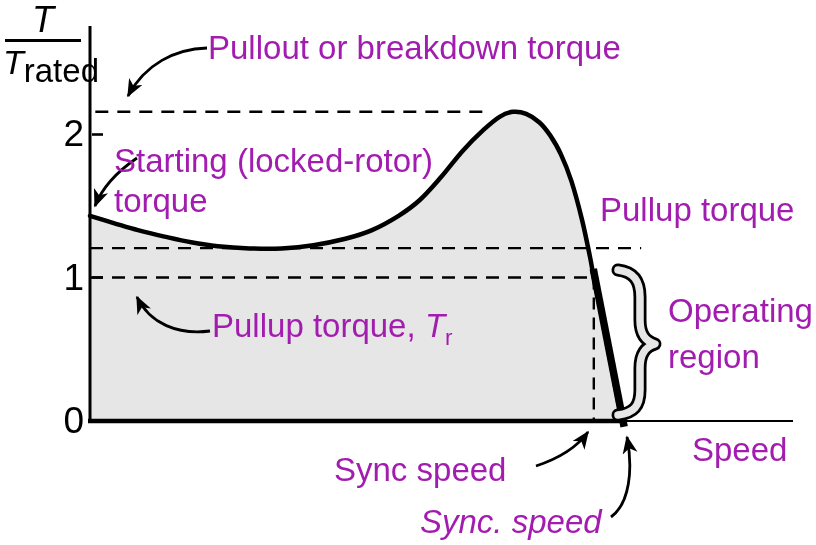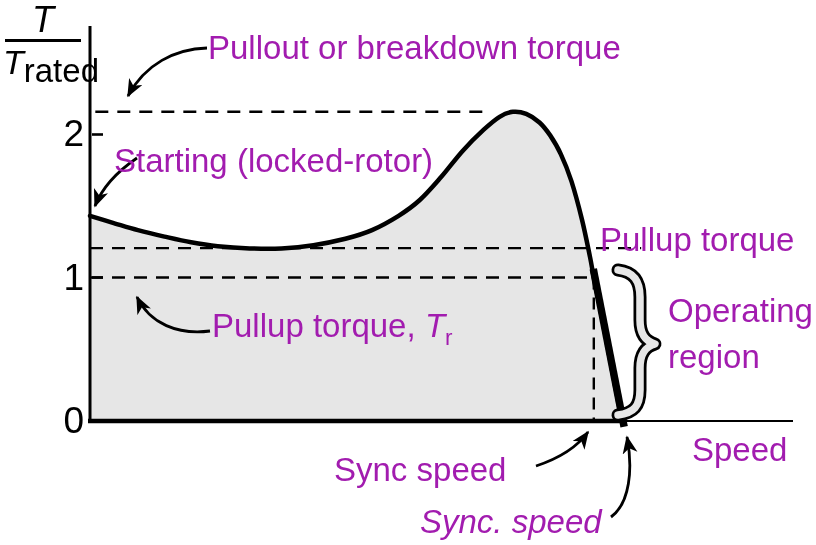--- a/index.html
+++ b/index.html
@@ -92,23 +92,24 @@
   <div id="y-ticks">
       <div class="tick-label" style="top: 114px;">2</div>
       <div class="tick-label" style="top: 257.5px;">1</div>
       <div class="tick-label" style="top: 401px;">0</div>
     </div>
 
   <div class="lbl" style="left:208px;top:28px;">Pullout or breakdown torque</div>
 
   <div class="lbl" style="left:114px;top:117px;margin-top:24px;">
     <div>Starting (locked-rotor)</div>
+    <div>torque</div>
   </div>
 
-  <div class="lbl" style="left:600px;top:220px;text-align:center;">Pullup torque</div>
+  <div class="lbl" style="left:600px;top:190px;text-align:center;">Pullup torque</div>
 
   <div class="lbl" style="left:212px;top:306px;"><span>Pullup torque,</span><span class="it rt-sym">T</span><sub>r</sub></div>
 
   <div class="lbl" style="left:668px;top:288px;line-height:46px;">
     <div>Operating</div>
     <div>region</div>
   </div>
 
   <div class="lbl" style="left:334px;top:450px;">Sync speed</div>
 

